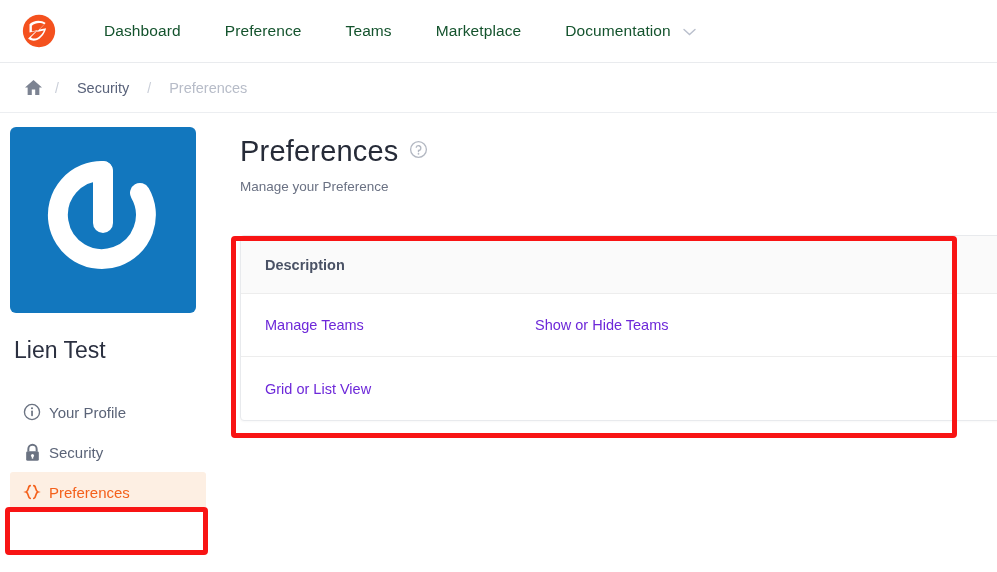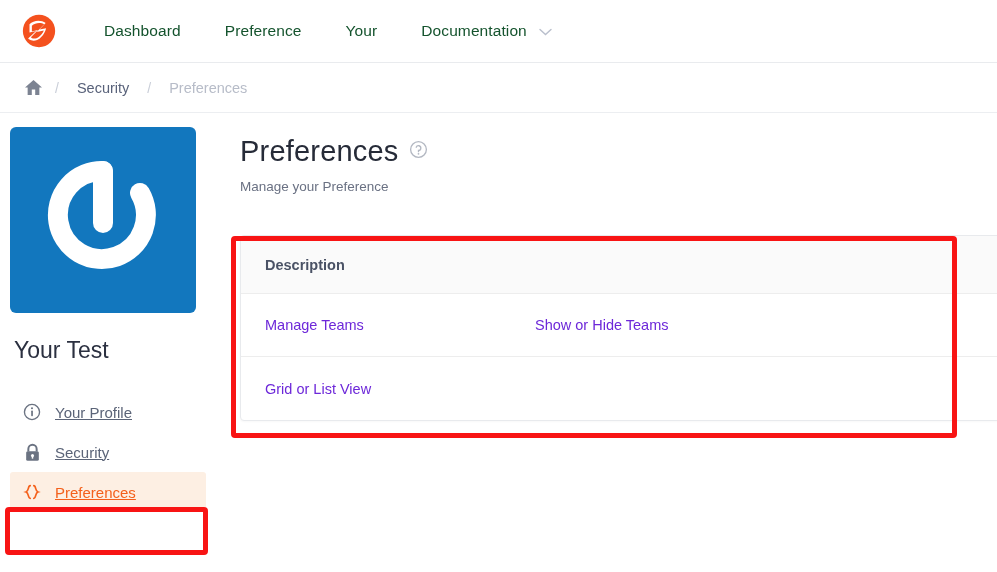--- a/index.html
+++ b/index.html
@@ -68,28 +68,27 @@
     font-size: 23px; color: #2b3040;
     margin: 24px 0 0 4px; font-weight: 400;
   }
   .user-email {
     font-size: 13px; color: #5d6577;
     margin: 9px 0 0 4px;
   }
   .side-menu { margin-top: 28px; }
   .side-item {
     display: flex; align-items: center;
-    gap: 13px;
+    gap: 7px;
     height: 40px;
     padding: 0 10px 0 12px;
     font-size: 15px;
     color: #5b6478;
     cursor: pointer;
     border-radius: 3px;
-    text-decoration: underline;
   }
   .side-item .s-ico { width: 20px; display: flex; align-items: center; justify-content: center; }
   .side-item.active {
     background: #fdefe3;
     color: #f4601b;
     width: 196px;
   }
 
   
   .main { flex: 1; padding: 22px 0 0 28px; position: relative; }
@@ -152,21 +151,22 @@
       <path d="M20 3 C10.6 3 3 10.6 3 20 C3 29.4 10.6 37 20 37 C29.4 37 37 29.4 37 20 C37 10.6 29.4 3 20 3 Z" fill="#f4511e"></path>
       <path d="M10 13 C14 8.5 22 8 27 11.5 L20.5 18.5 L27.5 17 C27.5 17 25.5 26 18 29.5
                C12.5 32 8.5 28 8.5 28 L17 20 L10 21.5 Z" fill="#ffffff"></path>
       <path d="M12.5 14.5 C16 11 22.5 11 25.5 13 L17.5 21 L25 19.5 C25 19.5 23 25.5 17.5 27.5
                C13.5 29 11.5 26.5 11.5 26.5 L19 19 L12.5 20.5 Z" fill="#f4511e"></path>
     </svg>
   </div>
   <div class="nav-items">
     <div class="nav-link">Dashboard</div>
     <div class="nav-link">Preference</div>
-    <div class="nav-link">Your</div>
+    <div class="nav-link">Teams</div>
+    <div class="nav-link">Marketplace</div>
     <div class="nav-link doc">
       <span>Documentation</span>
       <span class="chev">
         <svg width="13" height="8" viewBox="0 0 13 8">
             <path d="M1 1.5 L6.5 6.5 L12 1.5" stroke="#b9bfcc" stroke-width="1.4" fill="none" stroke-linecap="round"></path>
           </svg>
       </span>
     </div>
   </div>
 </div>
@@ -185,21 +185,21 @@
 
 <div class="body-wrap">
 
   <div class="sidebar">
     <div class="avatar">
       <svg width="150" height="150" viewBox="0 0 150 150">
         <path d="M75 26 L75 78" stroke="#ffffff" stroke-width="20" stroke-linecap="round" fill="none"></path>
         <path d="M75 26 A 44 44 0 1 0 112 48" stroke="#ffffff" stroke-width="20" fill="none" stroke-linecap="round"></path>
       </svg>
     </div>
-    <div class="user-name">Your Test</div>
+    <div class="user-name">Lien Test</div>
 
     <div class="side-menu">
       <div class="side-item">
         <span class="s-ico">
           <svg width="18" height="18" viewBox="0 0 20 20">
             <circle cx="10" cy="10" r="8.4" stroke="#6b7382" stroke-width="1.5" fill="none"></circle>
             <circle cx="10" cy="5.8" r="1.15" fill="#6b7382"></circle>
             <rect x="9.1" y="8.3" width="1.9" height="6.5" rx=".8" fill="#6b7382"></rect>
           </svg>
         </span>

